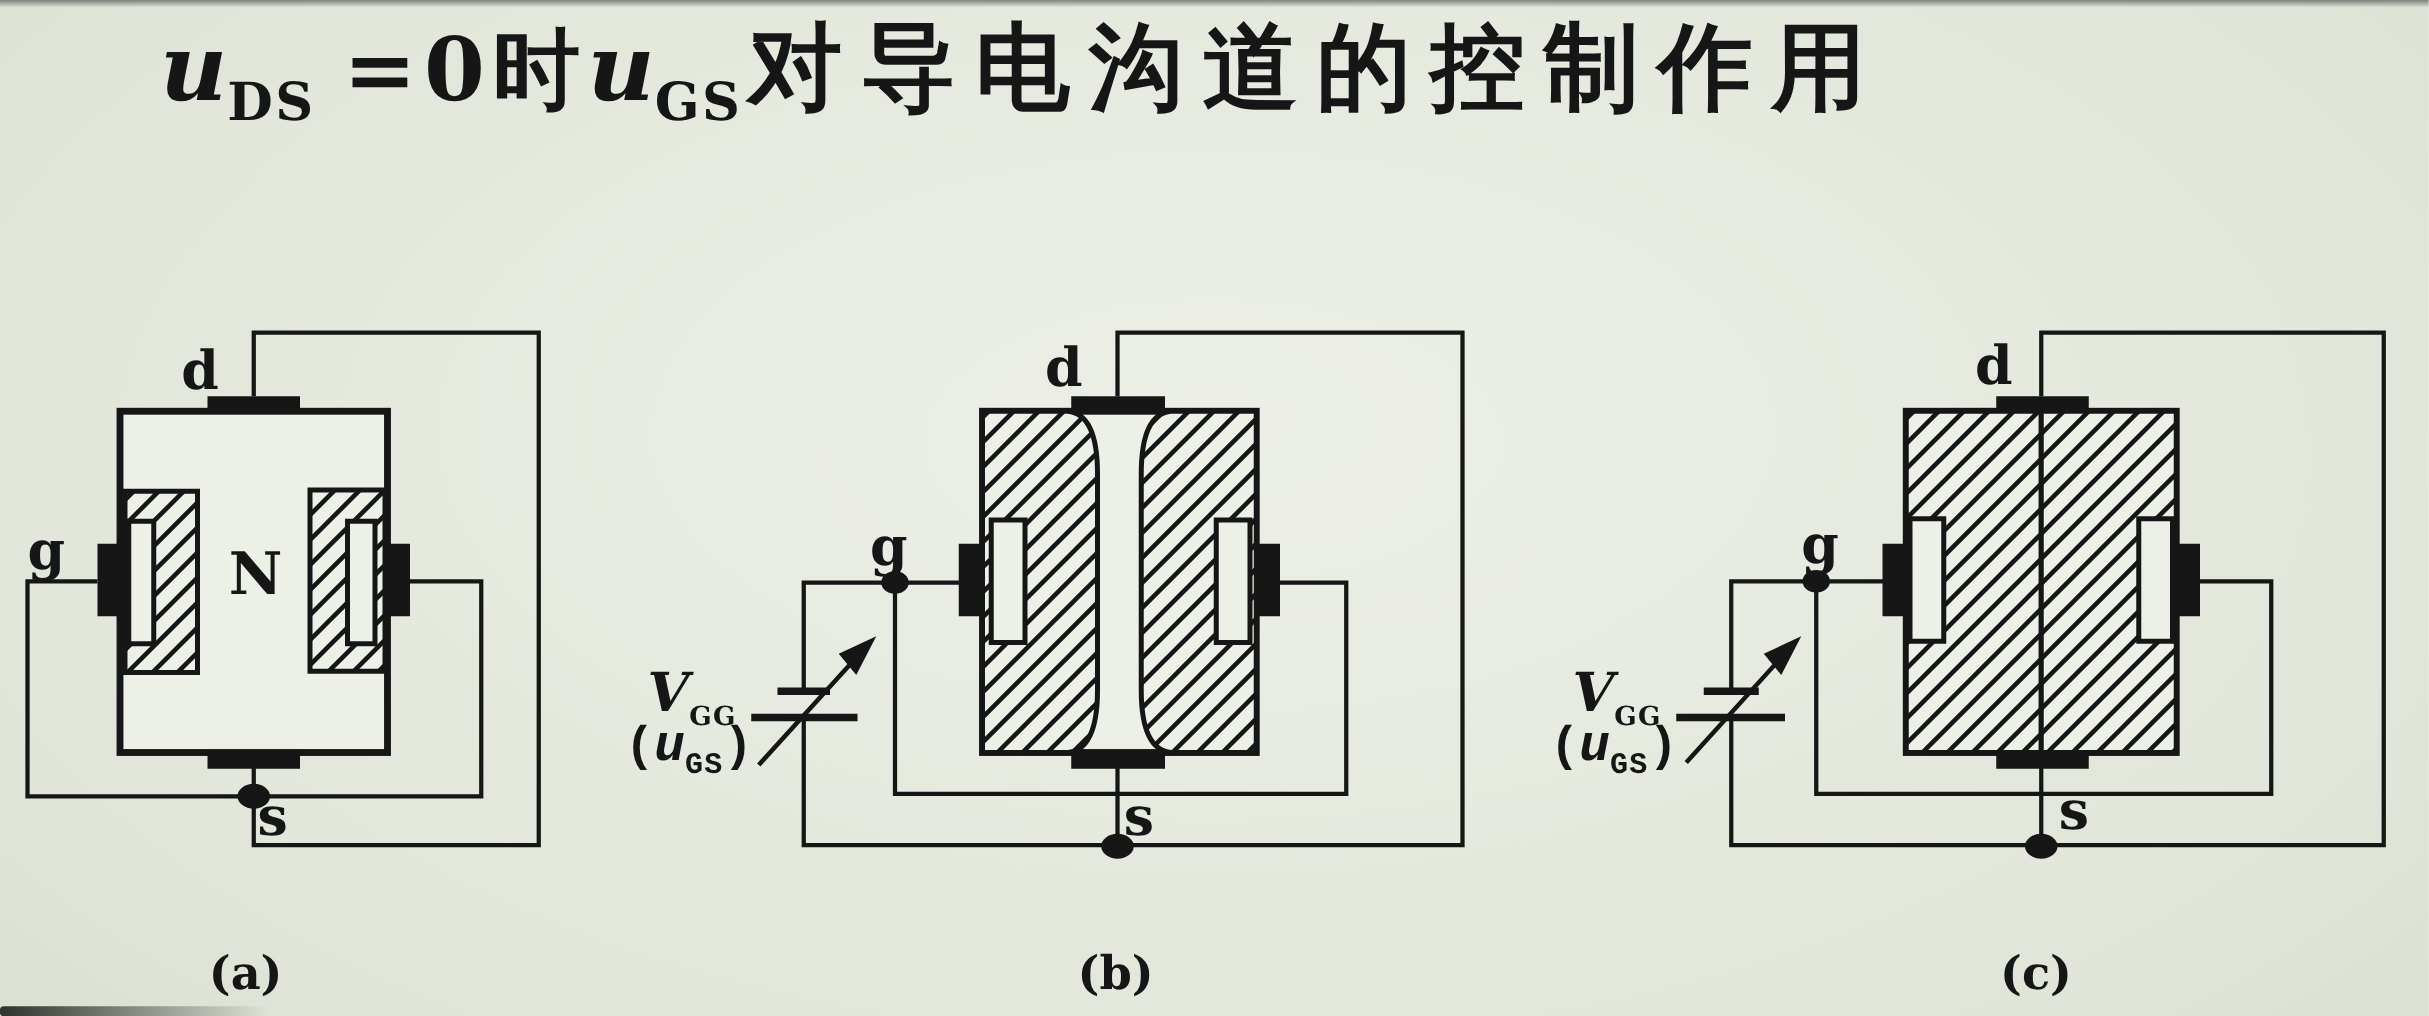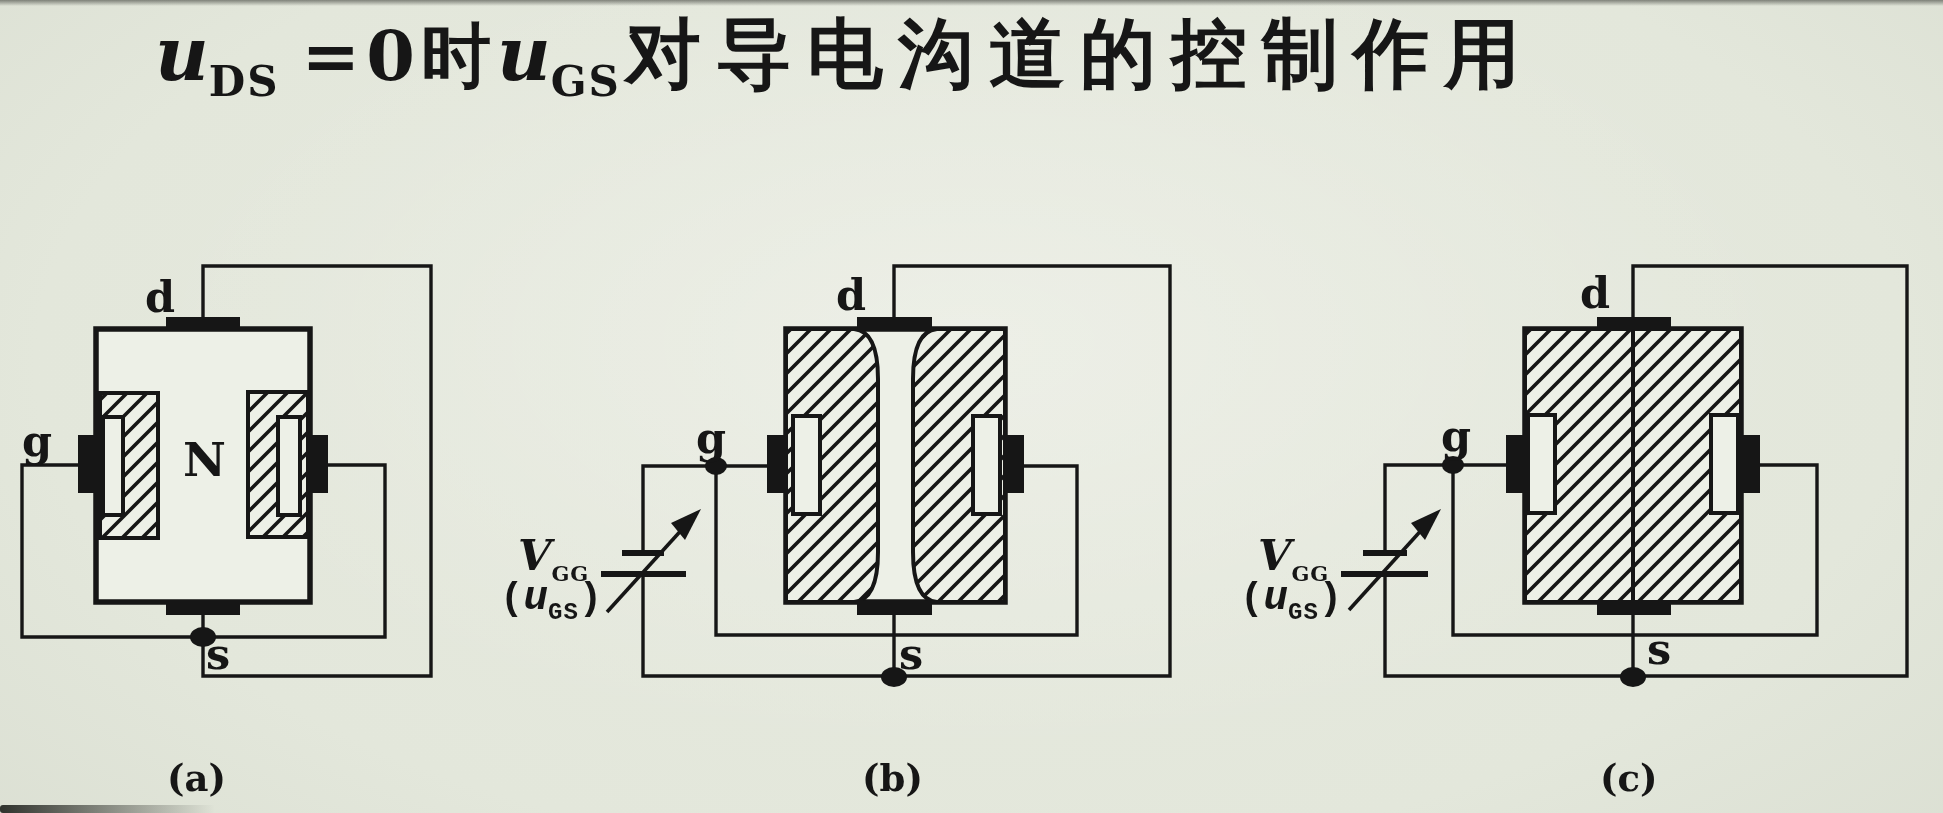--- a/index.html
+++ b/index.html
@@ -16,21 +16,21 @@
   .top-edge{
     position:absolute;left:0;top:0;width:100%;height:6px;
     background:linear-gradient(to bottom, rgba(30,32,27,0.5), rgba(30,32,27,0));
   }
   .bottom-smudge{
     position:absolute;left:0;top:805px;width:215px;height:8px;
     background:linear-gradient(to right, rgba(18,20,16,0.85), rgba(18,20,16,0));
     border-radius:3px;
   }
   .title{
-    position:absolute;left:155px;top:8px;height:92px;
+    position:absolute;left:128px;top:8px;height:92px;
     white-space:nowrap;
     line-height:92px;
     text-align:right;
   }
   .tu{font-style:italic;font-size:74px;font-weight:600;}
   .tsub{font-size:42px;font-weight:700;vertical-align:-16px;letter-spacing:2px;}
   .teq{font-size:70px;font-weight:700;margin-left:22px;letter-spacing:6px;}
   .tcjk{font-size:76px;font-weight:600;letter-spacing:15px;margin-left:4px;}
   .lbl{
     position:absolute;font-weight:700;line-height:1;white-space:nowrap;

